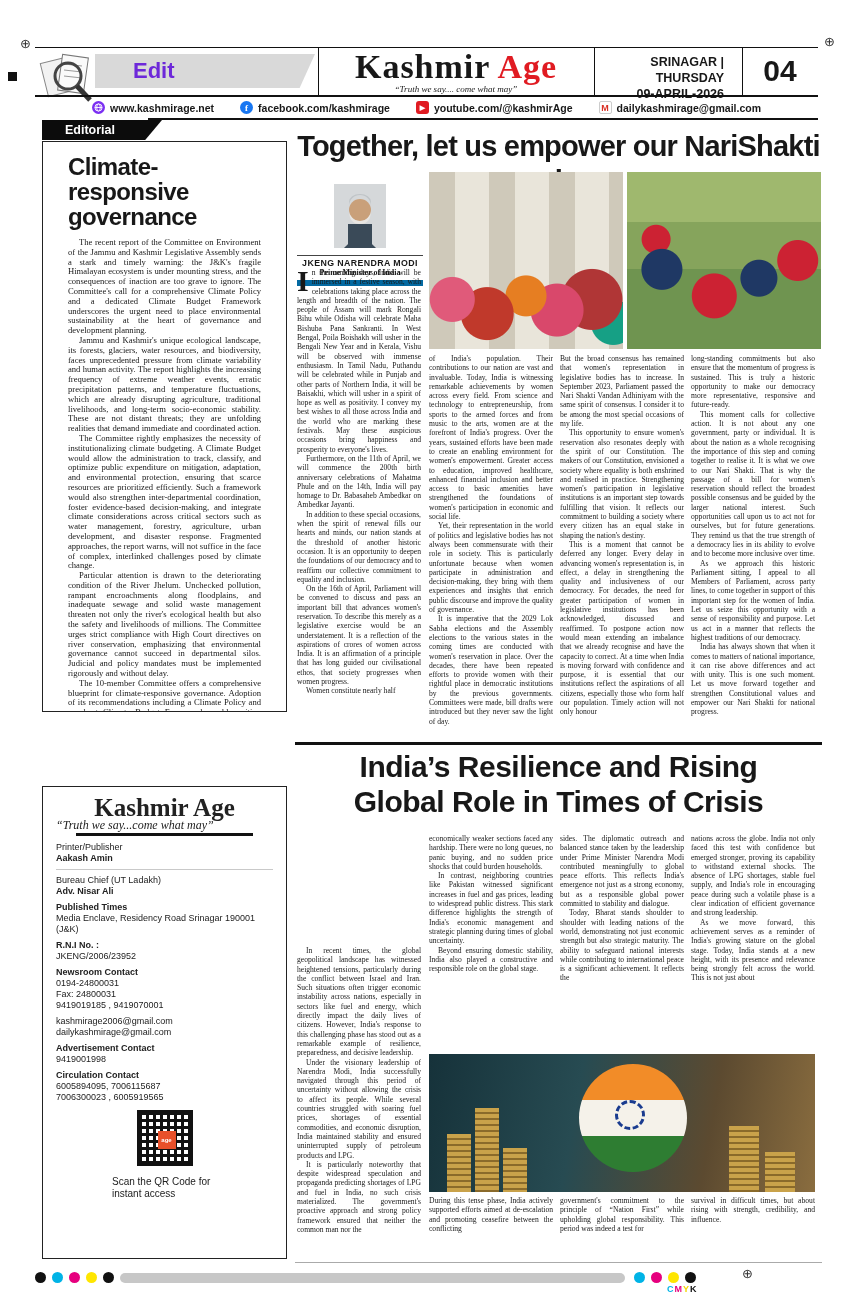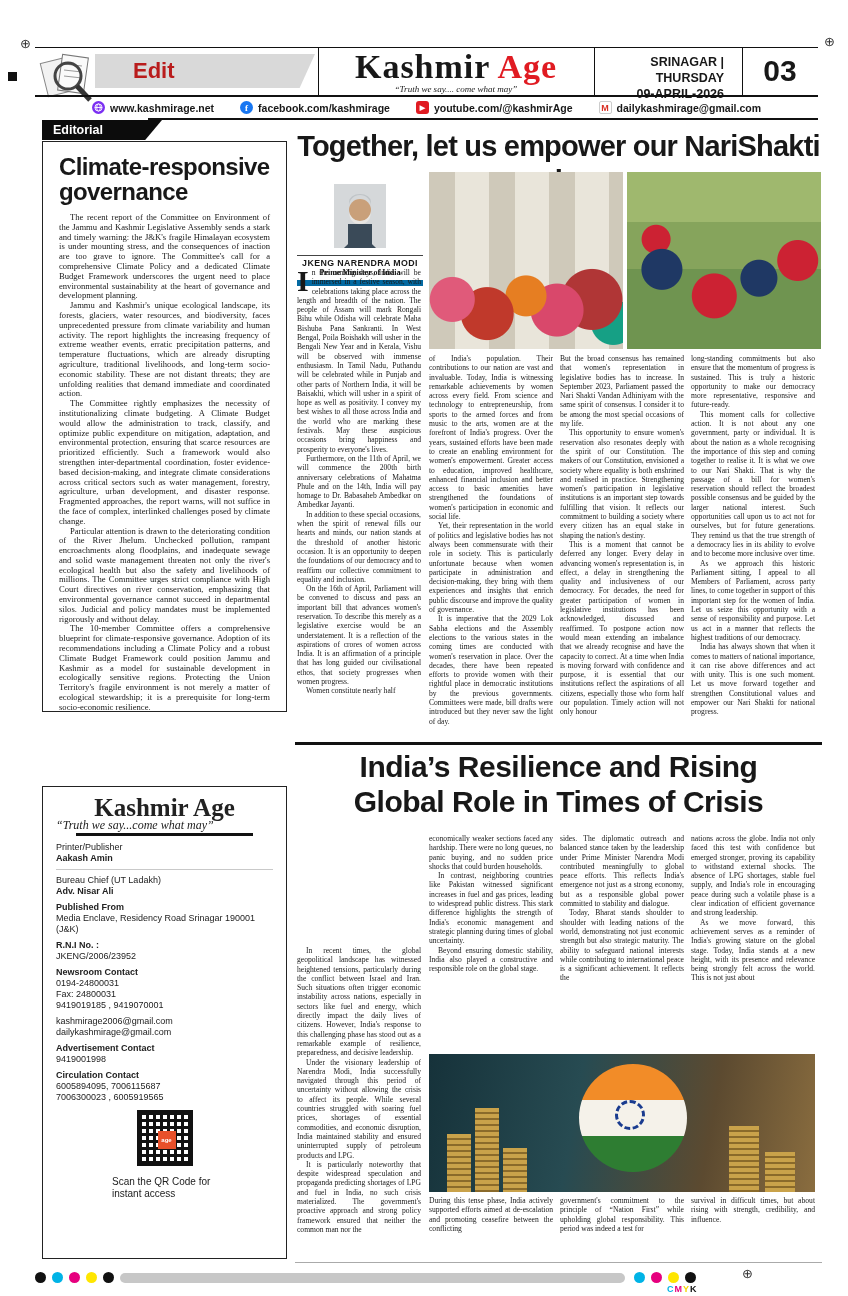--- a/index.html
+++ b/index.html
@@ -10,21 +10,21 @@
   }
   .abs { position:absolute; }
 
   
   .hdr-topline { left:35px; top:47px; width:783px; border-top:1.5px solid #111; }
   .hdr-botline { left:35px; top:95px; width:783px; border-top:2px solid #111; }
   .vrule { top:47px; height:48px; border-left:1.5px solid #111; }
   .edit-band { left:95px; top:54px; width:220px; height:34px; background:#d9d9d9;
     clip-path:polygon(0 0,100% 0,93% 100%,0 100%); }
   .edit-label { font-family:"Liberation Sans",sans-serif; font-weight:bold; font-size:22px;
-    color:#b91c1c; position:absolute; left:38px; top:4px; }
+    color:#6d28d9; position:absolute; left:38px; top:4px; }
   .sketch { left:38px; top:50px; width:80px; height:52px; }
   .masthead { left:318px; top:50px; width:276px; text-align:center; }
   .masthead .mh-line { font-family:"Liberation Serif",serif; font-weight:bold; font-size:34px; line-height:34px; letter-spacing:1px; }
   .mh-red { color:#e01b22; }
   .mh-tag { font-size:9px; font-style:italic; line-height:10px; }
   .datebox { left:594px; top:54px; width:140px; text-align:right; padding-right:10px;
     font-family:"Liberation Sans",sans-serif; font-weight:bold; font-size:12.5px; line-height:16px; }
   .pagenum { left:742px; top:47px; width:76px; height:48px; text-align:center;
     font-family:"Liberation Sans",sans-serif; font-weight:bold; font-size:30px; line-height:48px; }
 
@@ -36,23 +36,23 @@
     justify-content:center; color:#fff; font-size:9px; font-weight:bold; }
   .ic-web { background:#7b2ff2; }
   .ic-fb  { background:#1877f2; font-family:"Liberation Serif",serif; }
   .ic-yt  { background:#e01b22; border-radius:3px; font-size:7px; }
   .ic-gm  { background:#fff; color:#d93025; border:1px solid #ccc; border-radius:2px; font-size:9px; }
   .contact-underline { left:148px; top:118px; width:670px; border-top:2px solid #111; }
 
   
   .ed-tab { left:42px; top:120px; width:120px; height:20px; background:#0c0c0c; color:#fff;
     font-family:"Liberation Sans",sans-serif; font-weight:bold; font-size:12.5px; line-height:20px;
-    padding-left:11px; clip-path:polygon(0 0,100% 0,86% 100%,0 100%); }
+    padding-left:23px; clip-path:polygon(0 0,100% 0,86% 100%,0 100%); }
   .ed-box { left:42px; top:141px; width:245px; height:571px; border:1.2px solid #222;
-    padding:10px 16px; overflow:hidden; }
+    padding:10px 25px; overflow:hidden; }
   .ed-head { font-family:"Liberation Sans",sans-serif; font-weight:bold; font-size:24px;
     line-height:25px; letter-spacing:-0.6px; margin:2px 0 9px 0; }
   .ed-body p { margin:0; text-align:justify; text-indent:11px; font-size:8.6px; line-height:9.8px; }
 
   
   .imp-box { left:42px; top:786px; width:245px; height:473px; border:1.2px solid #222;
     padding:8px 13px; font-family:"Liberation Sans",sans-serif; font-size:9px; line-height:11px;
     color:#222; overflow:hidden; }
   .imp-logo { text-align:center; font-family:"Liberation Serif",serif; font-weight:bold;
     font-size:25px; line-height:25px; }
@@ -162,21 +162,21 @@
   <div class="mh-line">
     <span>Kashmir</span>
     <span class="mh-red">Age</span>
   </div>
   <div class="mh-tag">“Truth we say.... come what may”</div>
 </div>
 <div class="abs datebox">
   <div>SRINAGAR  |  THURSDAY</div>
   <div>09-APRIL-2026</div>
 </div>
-<div class="abs pagenum">03</div>
+<div class="abs pagenum">04</div>
 <div class="abs hdr-botline"></div>
 
 <div class="abs contactbar">
   <span class="citem">
     <span class="cicon ic-web">
       <svg width="9" height="9" viewBox="0 0 10 10">
           <circle cx="5" cy="5" r="4" fill="none" stroke="#fff"></circle>
           <line x1="1" y1="5" x2="9" y2="5" stroke="#fff"></line>
           <ellipse cx="5" cy="5" rx="2" ry="4" fill="none" stroke="#fff"></ellipse>
         </svg>
@@ -218,21 +218,21 @@
   <div class="imp-sec">
     <div>Printer/Publisher</div>
     <div class="imp-b">Aakash Amin</div>
   </div>
   <div class="imp-div"></div>
   <div class="imp-sec">
     <div>Bureau Chief  (UT Ladakh)</div>
     <div class="imp-b">Adv. Nisar Ali</div>
   </div>
   <div class="imp-sec">
-    <div class="imp-b">Published From</div>
+    <div class="imp-b">Published Times</div>
     <div>Media Enclave, Residency Road Srinagar 190001 (J&amp;K)</div>
   </div>
   <div class="imp-sec">
     <div class="imp-b">R.N.I No. :</div>
     <div>JKENG/2006/23952</div>
   </div>
   <div class="imp-sec">
     <div class="imp-b">Newsroom Contact</div>
     <div>0194-24800031</div>
     <div>Fax: 24800031</div>

